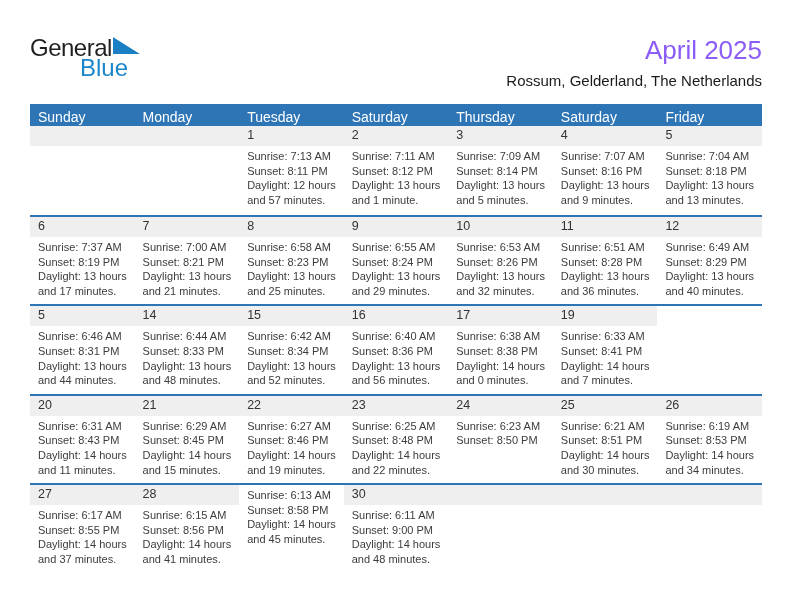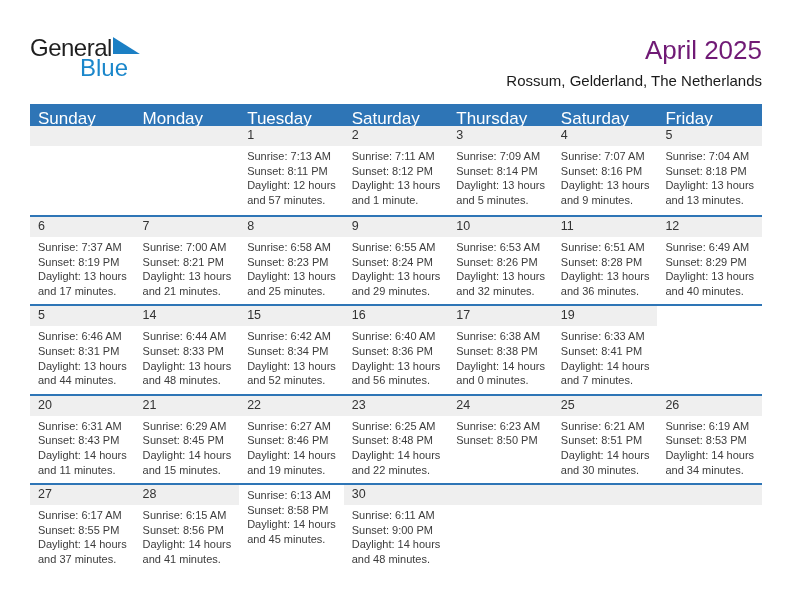--- a/index.html
+++ b/index.html
@@ -24,30 +24,30 @@
   }
   .logo-tri {
     display:inline-block; width:27px; height:17px; margin-left:1px; margin-top:1px;
     background:#1b7fc4;
     clip-path:polygon(0 0, 100% 100%, 0 100%);
   }
   .logo-blue {
     font-size:24px; color:#1b87cb; font-weight:400; margin-left:50px; margin-top:-4px;
   }
   .title-block { text-align:right; }
-  .page-title { margin:0; font-size:26px; font-weight:400; color:#701a75; line-height:1.15; }
+  .page-title { margin:0; font-size:26px; font-weight:400; color:#8b5cf6; line-height:1.15; }
   .page-subtitle { margin:6px 0 0 0; font-size:15px; font-weight:400; color:#1a1a1a; }
 
   
   .calendar { position:absolute; top:104px; left:30px; right:30px; }
   .cal-head {
     display:grid; grid-template-columns:repeat(7,1fr);
     background:#2e75b6; color:#ffffff;
   }
-  .head-cell { font-size:17px; padding:5px 2px 5px 8px; height:22px; }
+  .head-cell { font-size:14px; padding:5px 2px 5px 8px; height:22px; }
   .week {
     display:grid; grid-template-columns:repeat(7,1fr);
     min-height:89px; background:#ffffff;
   }
   .week + .week { border-top:2px solid #2e75b6; }
   .cell { display:flex; flex-direction:column; }
   .num {
     background:#efefef; height:20px;
     font-size:12.5px; color:#333333; padding:2px 2px 0 8px;
   }

